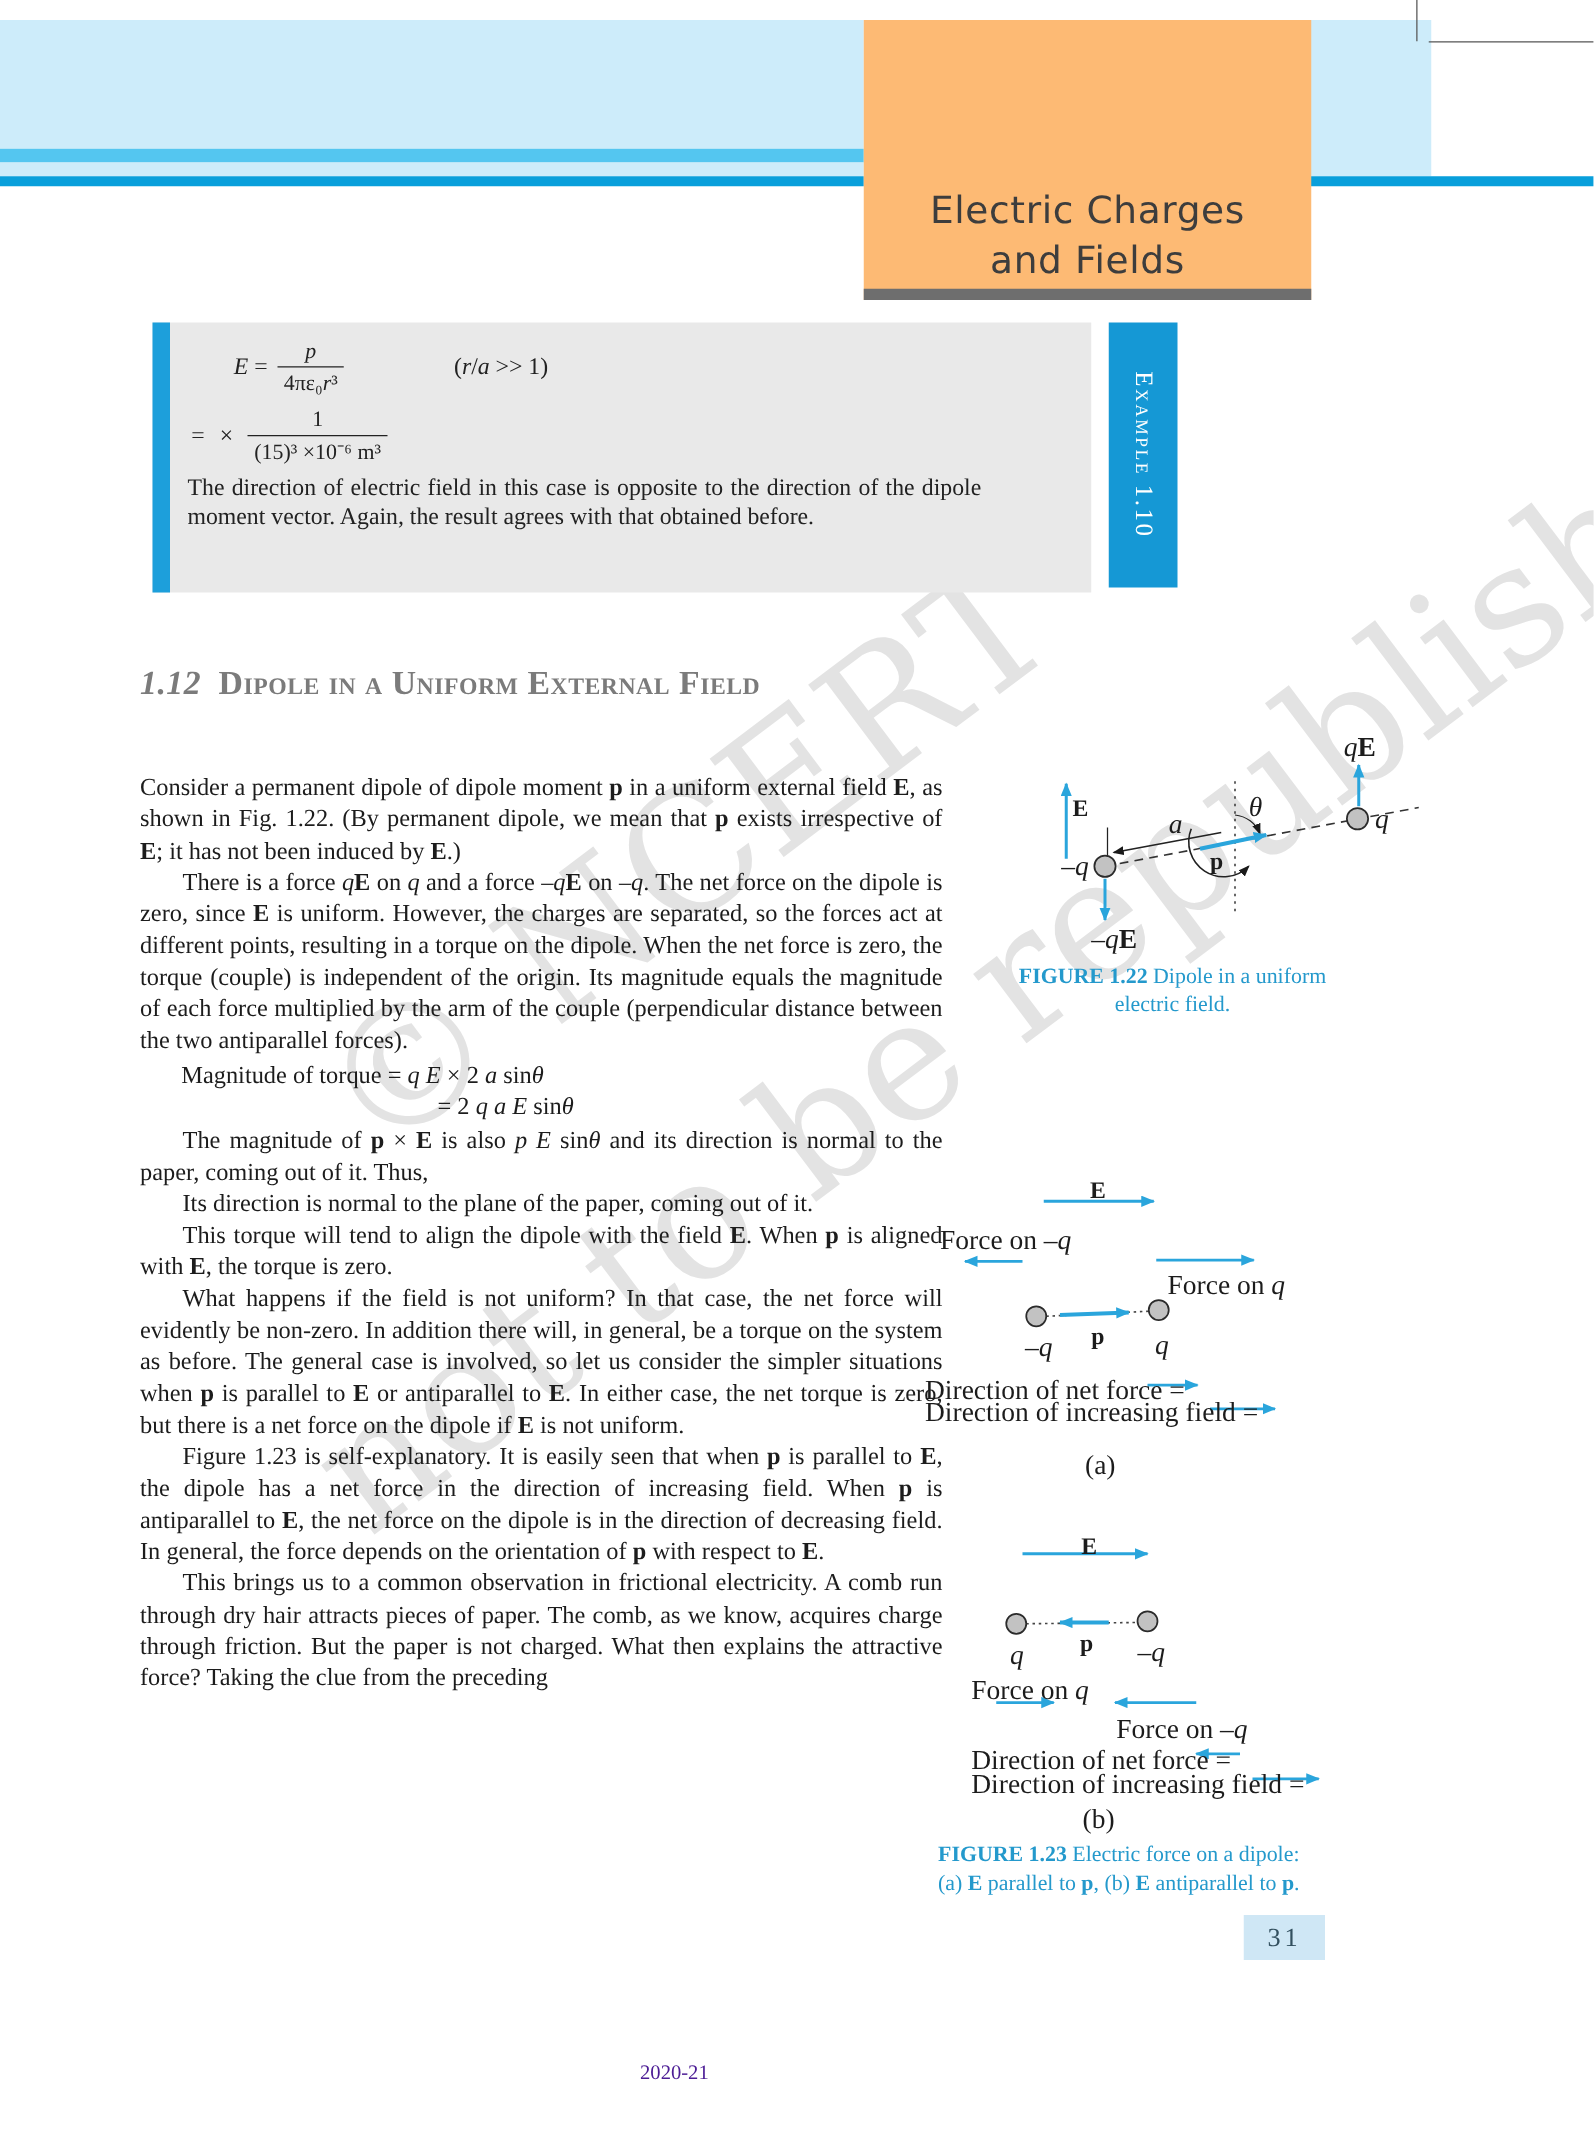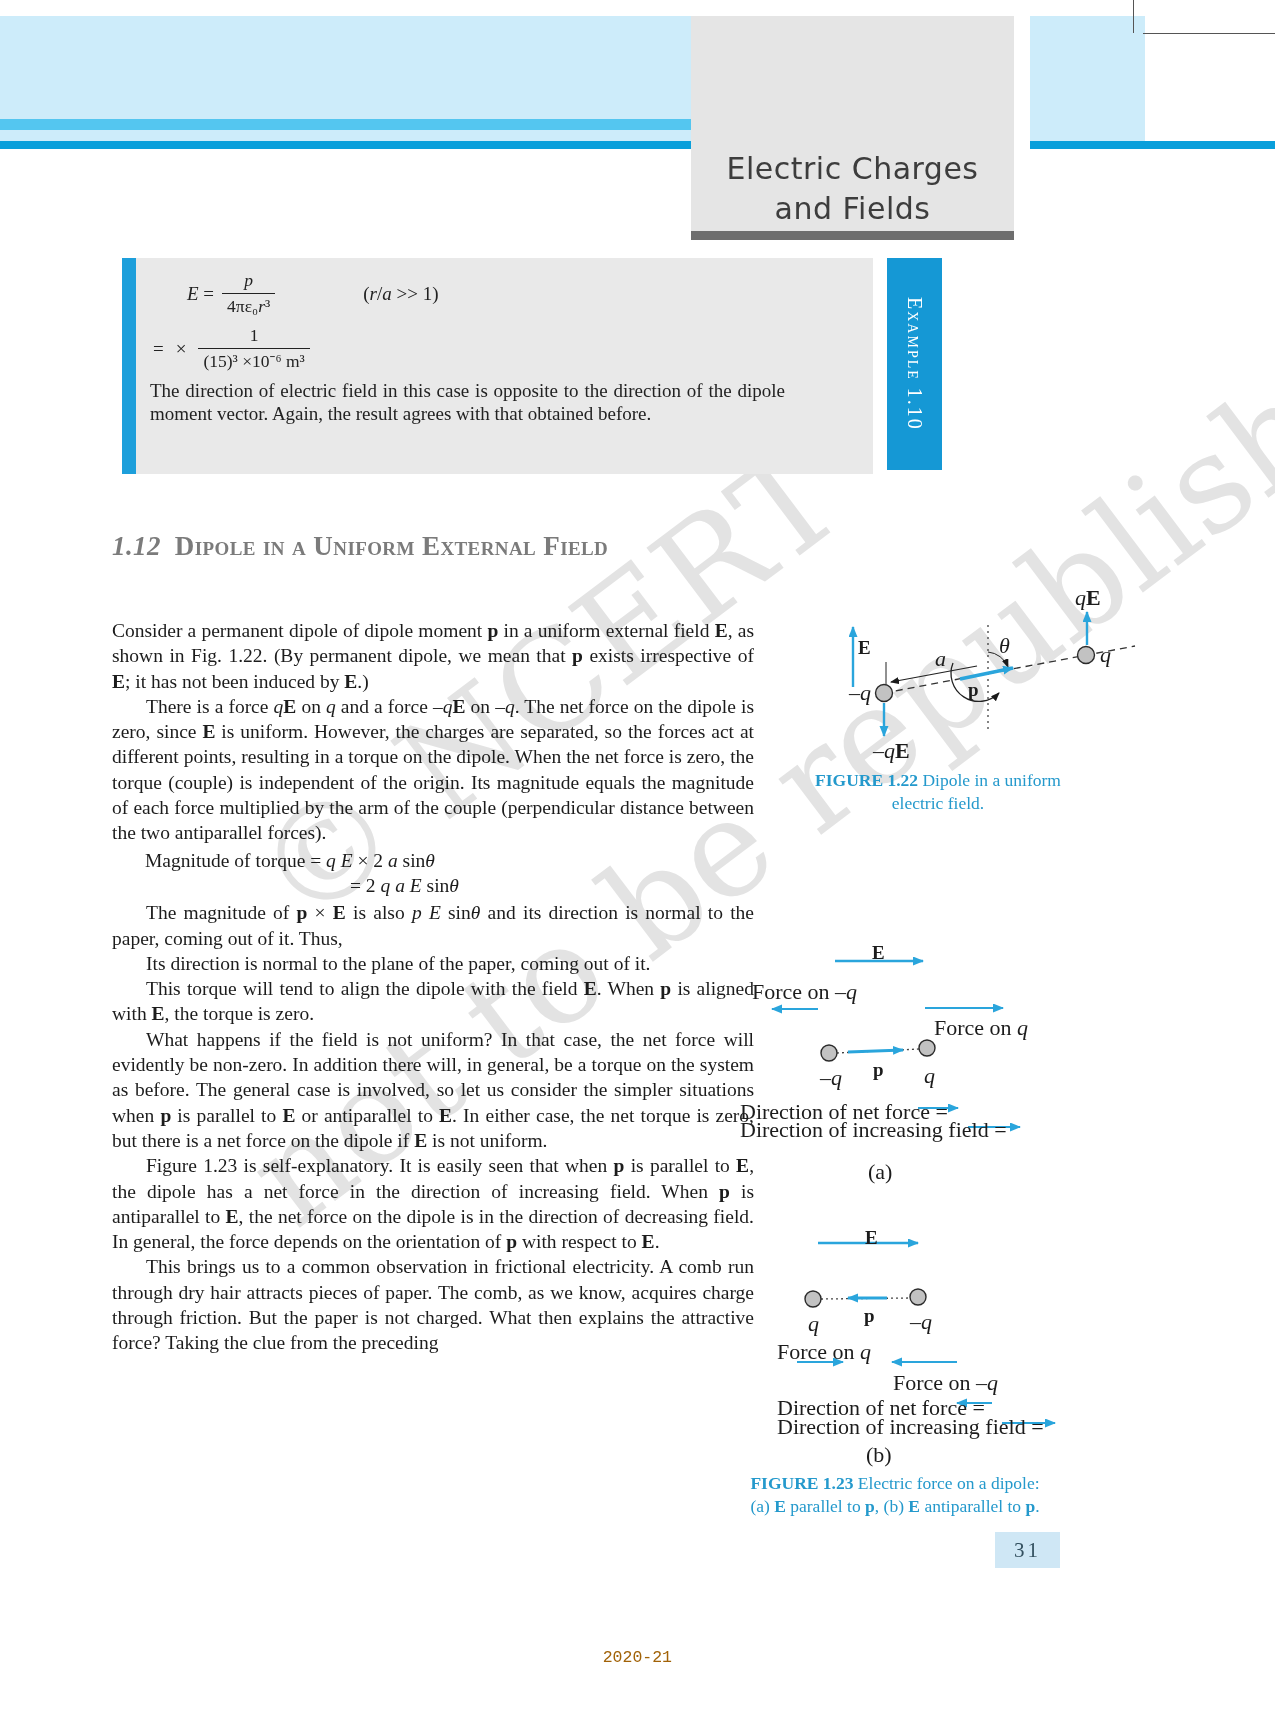--- a/index.html
+++ b/index.html
@@ -9,21 +9,21 @@
   .b{font-weight:bold;}
   .i{font-style:italic;}
 
   
   .band-light-left{left:0;top:16px;width:691px;height:103px;background:#cdecfa;}
   .stripe-med{left:0;top:119px;width:691px;height:11px;background:#54c6f0;}
   .band-light-left2{left:0;top:130px;width:691px;height:11px;background:#cdecfa;}
   .stripe-dark-left{left:0;top:141px;width:691px;height:8px;background:#099fdb;}
   .band-light-right{left:1030px;top:16px;width:115px;height:125px;background:#cdecfa;}
   .stripe-dark-right{left:1030px;top:141px;width:245px;height:8px;background:#099fdb;}
-  .title-box{left:691px;top:16px;width:323px;height:224px;background:#e5e5e5;}
+  .title-box{left:691px;top:16px;width:358px;height:224px;background:#fdba74;}
   .title-box .bar{position:absolute;left:0;bottom:0;width:100%;height:9px;background:#6e6e6e;}
   .title-text{position:absolute;left:0;top:133px;width:100%;text-align:center;
       font-family:"DejaVu Sans",sans-serif;font-size:30px;line-height:40px;color:#3d3d3d;letter-spacing:0.5px;}
   .cropv{left:1133px;top:0;width:1px;height:33px;background:#555;}
   .croph{left:1143px;top:33px;width:132px;height:1px;background:#555;}
 
   
   .watermark{left:90px;top:545px;width:1060px;transform:rotate(-37deg);
       font-family:"DejaVu Serif",serif;font-size:135px;line-height:1.75;color:#e3e3e3;
       text-align:center;white-space:nowrap;}
@@ -58,22 +58,22 @@
   .tauline .eqno{position:absolute;left:515px;top:0;font-size:19.5px;}
 
   
   .figbox{overflow:visible;}
   .figbox svg{position:absolute;left:0;top:0;}
   .flabel{position:absolute;font-size:22px;line-height:1.1;white-space:nowrap;}
   .flabel.big{font-size:19px;}
   .fig-caption{color:#2499cc;font-size:17.5px;line-height:23px;text-align:center;}
   .pagenum{left:995px;top:1532px;width:65px;height:36px;background:#cfe7f5;color:#33505f;
       font-size:21px;letter-spacing:3px;display:flex;align-items:center;justify-content:center;}
-  .footer{left:512px;top:1648px;width:160px;text-align:right;
-      font-family:Liberation Mono, monospace;font-size:16.5px;color:#a16207;}
+  .footer{left:512px;top:1648px;width:160px;text-align:left;
+      font-family:Liberation Serif, serif;font-size:16.5px;color:#4c1d95;}
 </style>
 </head>
 <body>
 
 <div class="page">
 
   <svg width="0" height="0" style="position:absolute" aria-hidden="true">
     <defs>
       <marker id="arrB" markerWidth="12" markerHeight="10" refX="10" refY="4.5" orient="auto" markerUnits="userSpaceOnUse">
         <path d="M0,0 L11,4.5 L0,9 z" fill="#2aa5dc"></path>

